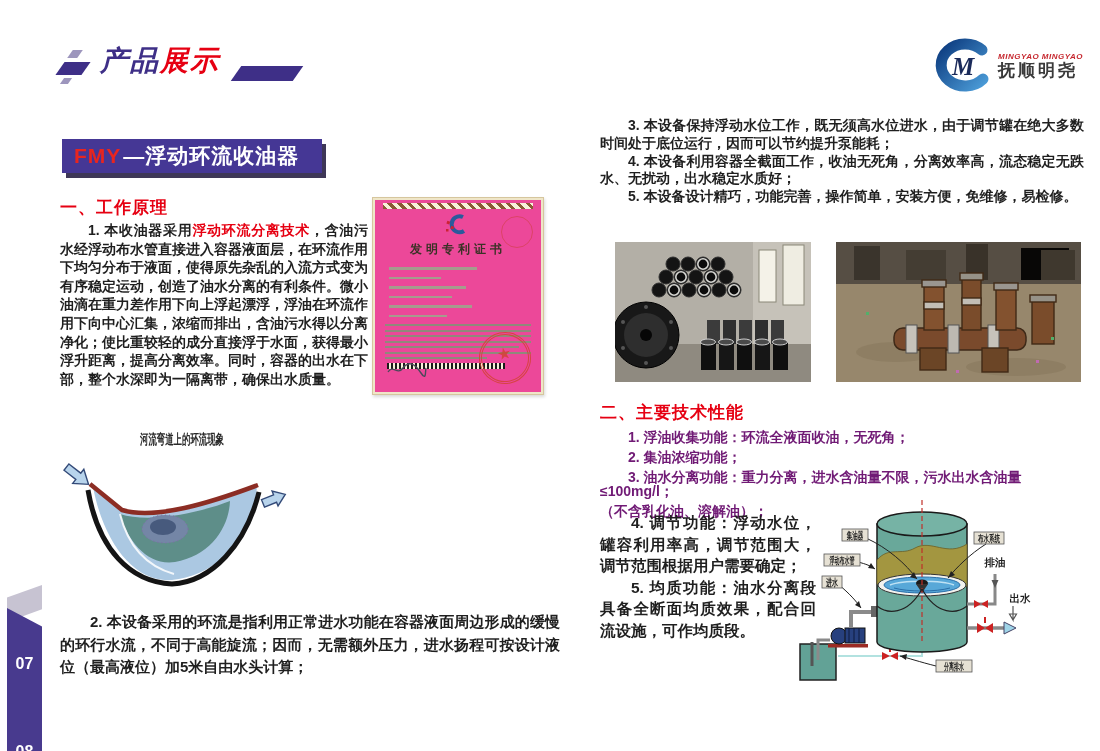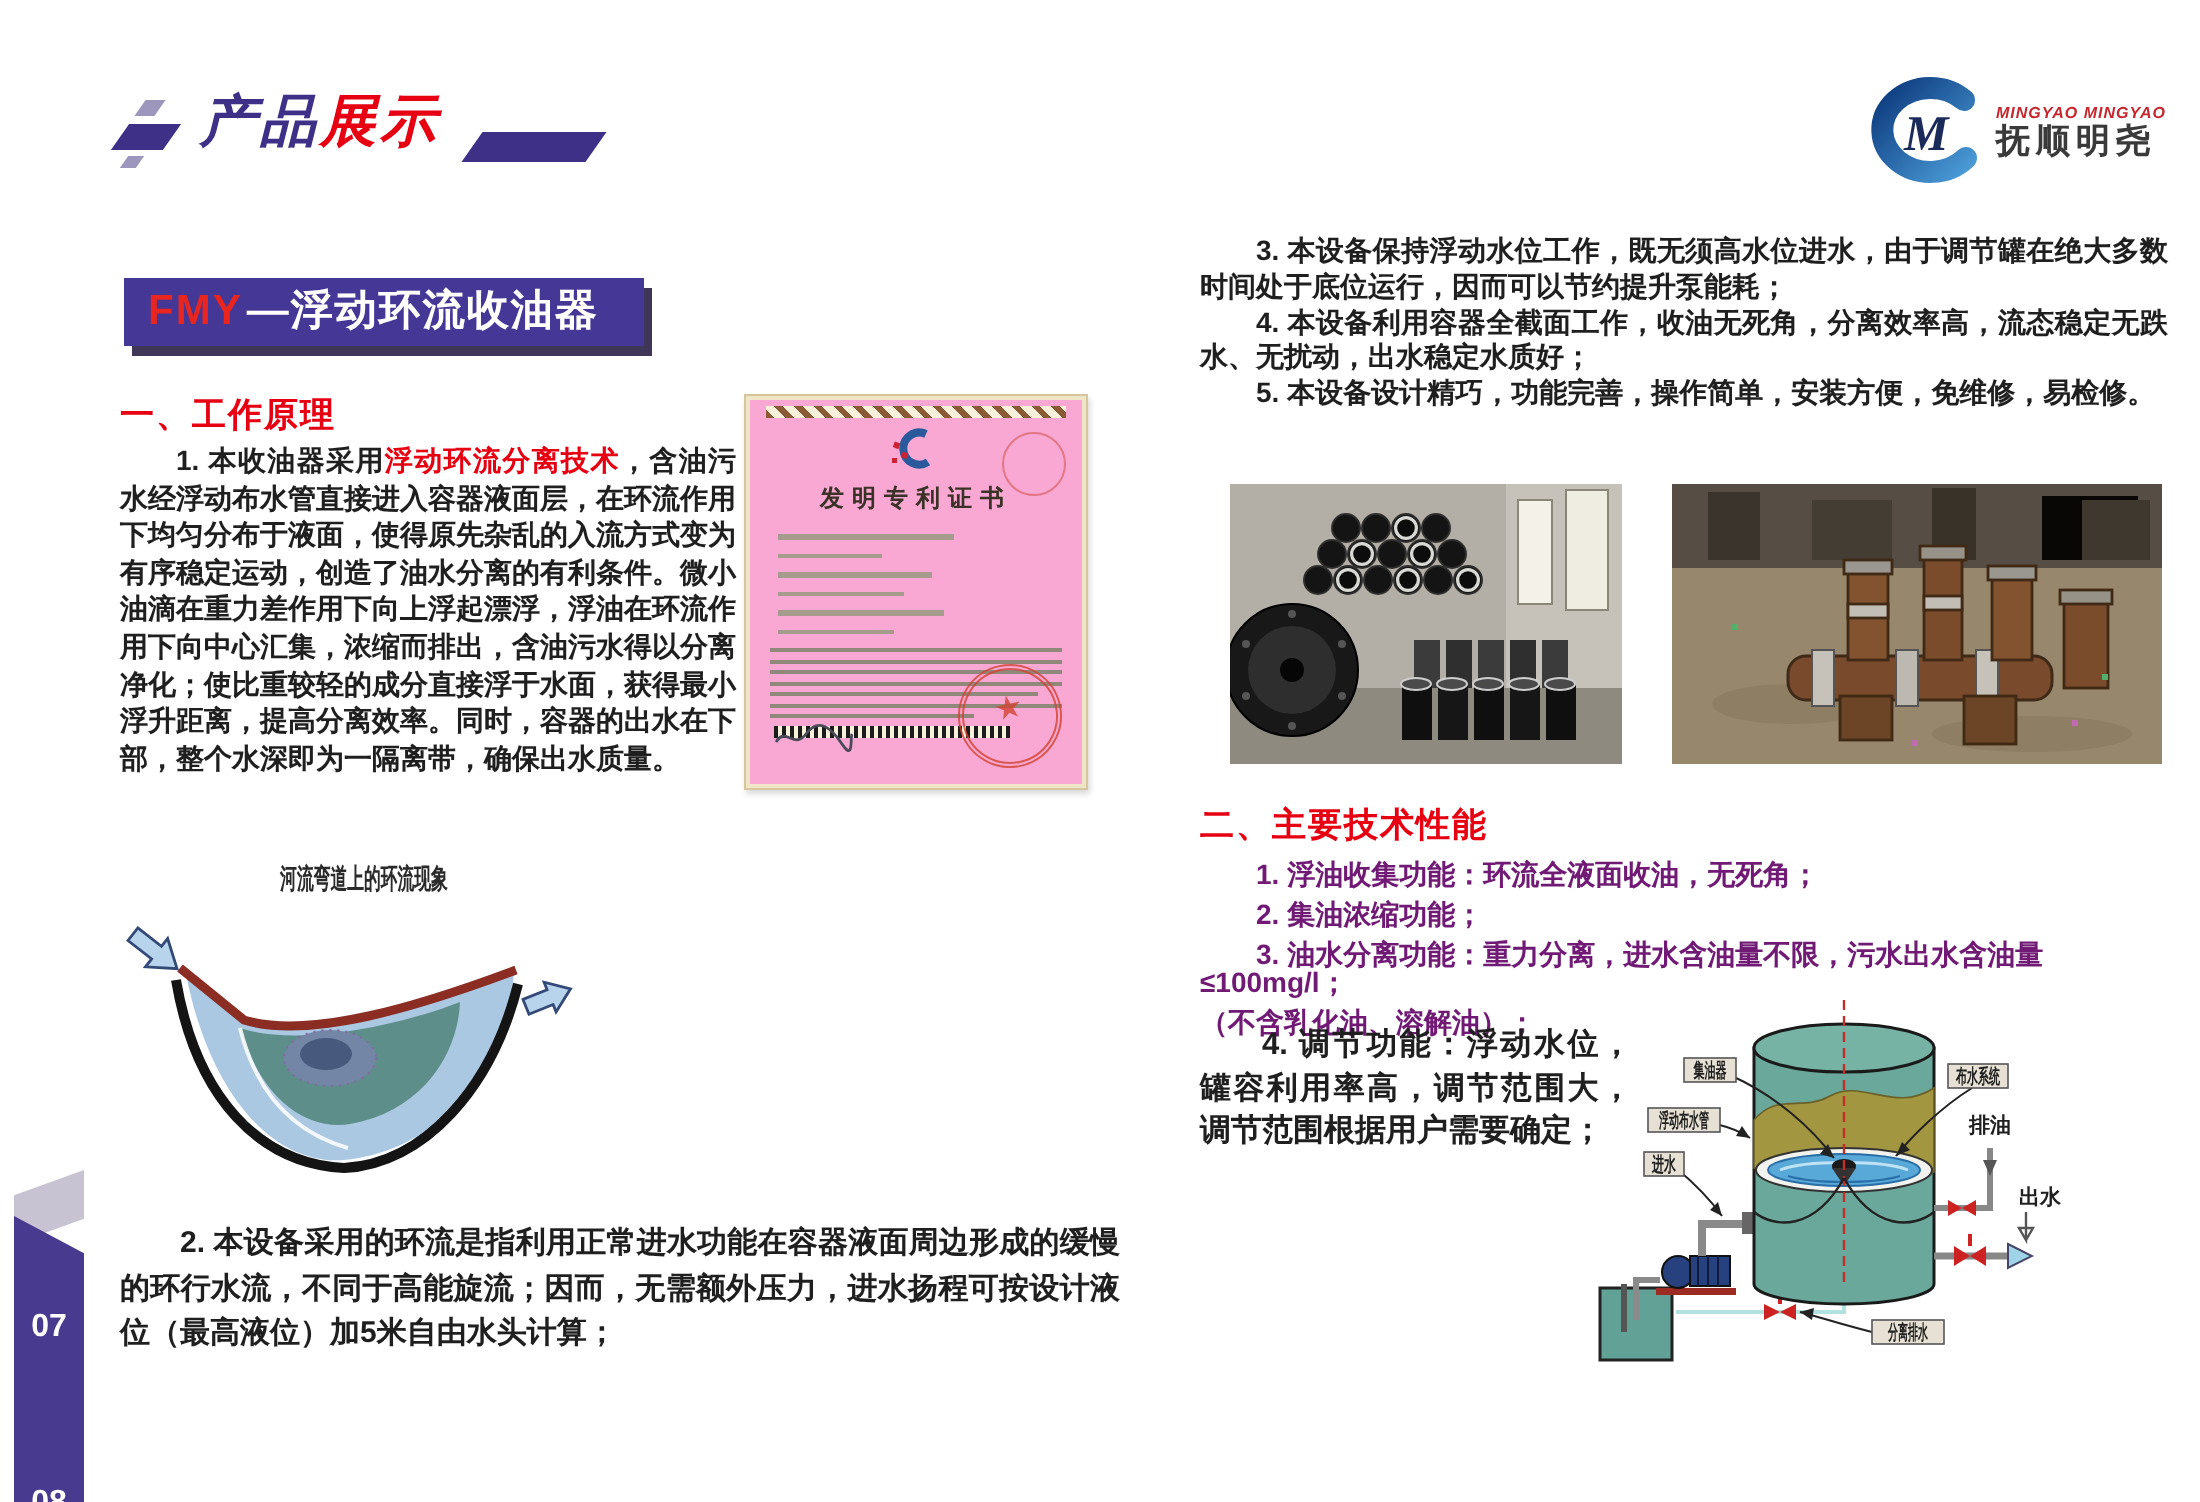--- a/index.html
+++ b/index.html
@@ -42,21 +42,21 @@
   .pts p{margin:0;text-indent:2em;text-align:justify;font-weight:bold;font-size:14px;line-height:17.8px;color:#1f1f1f;}
   .perf-list{position:absolute;left:600px;top:430px;width:484px;}
   .perf-list p{margin:0 0 6px 0;text-indent:2em;font-weight:bold;font-size:14px;line-height:14px;color:#701a75;}
   .perf-list p.noind{text-indent:0;}
   .perf-narrow{position:absolute;left:600px;top:512px;width:216px;}
   .perf-narrow p{margin:0;text-indent:2em;text-align:justify;font-weight:bold;font-size:15.5px;line-height:21.5px;color:#1f1f1f;}
   
   .note{position:absolute;left:297px;top:419px;width:245px;font-family:"DejaVu Serif",serif;
         font-size:13px;line-height:18.5px;letter-spacing:1.5px;color:#e0604a;text-align:justify;}
   
-  .cert{position:absolute;left:372px;top:197px;width:172px;height:198px;background:#f9a8d4;
+  .cert{position:absolute;left:372px;top:197px;width:172px;height:198px;background:#ec4899;
         border:1px solid #d6c69e;box-shadow:inset 0 0 0 2px #efe6c8,1px 2px 3px rgba(0,0,0,.15);box-sizing:border-box;}
   .cert-zig{height:6px;margin:5px 10px 0 10px;background:repeating-linear-gradient(45deg,#8a5a34 0 3px,#f7f0da 3px 7px);}
   .cert-logo{height:26px;text-align:center;margin-top:4px;}
   .cert-title{text-align:center;font-family:"Liberation Serif",serif;font-size:12px;font-weight:bold;
               letter-spacing:4px;color:#3a3226;margin-top:2px;}
   .cert-lines{margin:9px 16px 0 16px;}
   .cert-lines .cl{height:2.5px;background:#a59c8d;margin-bottom:7px;}
   .cert-para{margin:4px 12px 0 12px;}
   .cert-para .cp{height:2px;background:#90897b;margin-bottom:3.5px;}
   .cert-bar{width:118px;height:6px;margin:4px auto 0 14px;
@@ -280,20 +280,21 @@
 
   <div class="sec-h h-perf">二、主要技术性能</div>
   <div class="perf-list">
     <p>1. 浮油收集功能：环流全液面收油，无死角；</p>
     <p>2. 集油浓缩功能；</p>
     <p>3. 油水分离功能：重力分离，进水含油量不限，污水出水含油量≤100mg/l；</p>
     <p class="noind">（不含乳化油、溶解油）；</p>
   </div>
   <div class="perf-narrow">
     <p>4. 调节功能：浮动水位，罐容利用率高，调节范围大，调节范围根据用户需要确定；</p>
+    <p>5. 均质功能：油水分离段具备全断面均质效果，配合回流设施，可作均质段。</p>
   </div>
 
   <svg class="tank" width="298" height="218" viewBox="0 0 298 218">
 
     <rect x="2" y="150" width="36" height="36" fill="#62a296" stroke="#222" stroke-width="1.5"></rect>
     <line x1="14" y1="148" x2="14" y2="172" stroke="#555" stroke-width="3"></line>
     <path d="M32,146 H20 V166" stroke="#8a8a8a" stroke-width="3" fill="none"></path>
     <rect x="30" y="150" width="40" height="3.5" fill="#9c2b24"></rect>
     <circle cx="41" cy="142" r="8" fill="#27407e" stroke="#111"></circle>
     <rect x="47" y="134" width="20" height="15" fill="#27407e" stroke="#111"></rect>

